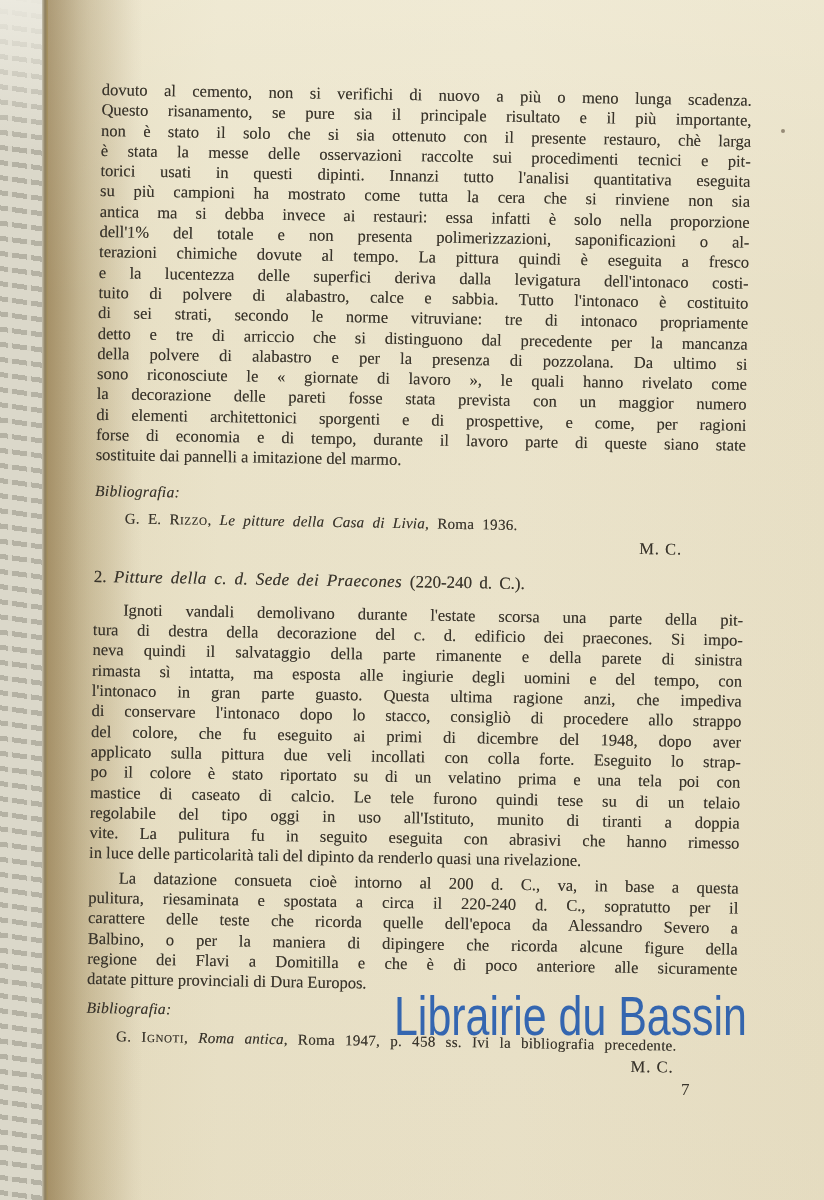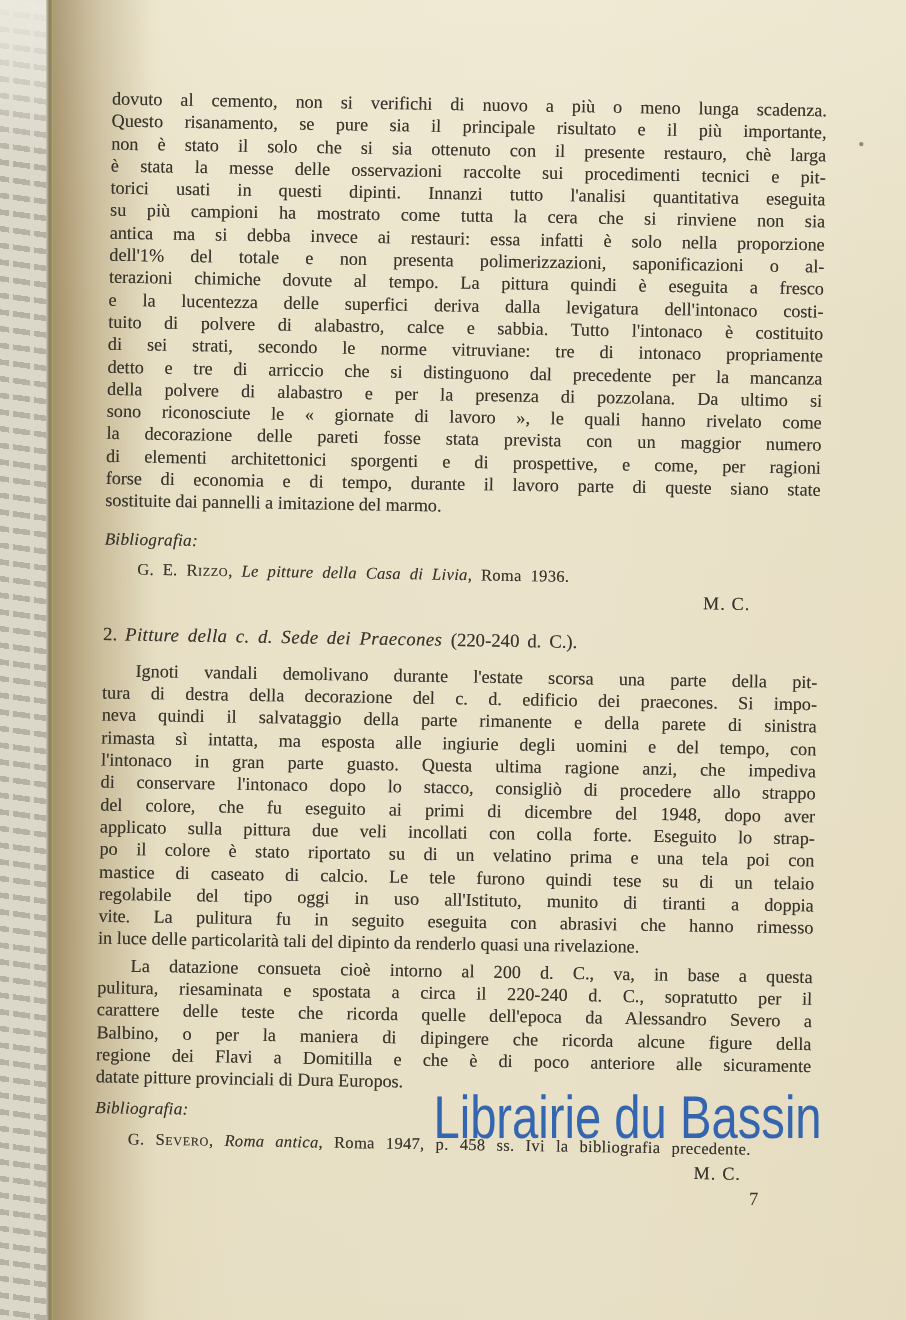--- a/index.html
+++ b/index.html
@@ -6,21 +6,21 @@
   body {
     width: 824px; height: 1200px;
     font-family: "Liberation Serif", serif;
     background: #e9e1c8;
     overflow: hidden;
   }
   .scan {
     position: relative;
     width: 824px; height: 1200px;
     overflow: hidden;
-    background: #86efac;
+    background: #ffffff;
   }
 
   
   .facing-page {
     position: absolute; left: 0; top: 0; width: 46px; height: 1200px;
     background-color: #dbd8ca;
     background-image:
       repeating-linear-gradient(to right, rgba(219,216,202,0) 0 8px, rgba(219,216,202,0.92) 8px 12px, rgba(219,216,202,0) 12px 19px),
       repeating-linear-gradient(8deg, rgba(219,216,202,0) 0 5px, rgba(118,115,101,0.38) 5px 10px, rgba(219,216,202,0) 10px 15px);
   }
@@ -181,21 +181,21 @@
           <div class="tline indent">La datazione consueta cioè intorno al 200 d. C., va, in base a questa</div>
           <div class="tline">pulitura, riesaminata e spostata a circa il 220-240 d. C., sopratutto per il</div>
           <div class="tline">carattere delle teste che ricorda quelle dell'epoca da Alessandro Severo a</div>
           <div class="tline">Balbino, o per la maniera di dipingere che ricorda alcune figure della</div>
           <div class="tline">regione dei Flavi a Domitilla e che è di poco anteriore alle sicuramente</div>
           <div class="tline last">datate pitture provinciali di Dura Europos.</div>
         </div>
 
       <div class="bib-label bib2-label">Bibliografia:</div>
 
-      <div class="bib-entry bib2-entry"><span class="part-roman">G. </span><span class="part-smallcaps">Severo</span><span class="part-roman">, </span><span class="part-italic">Roma antica</span><span class="part-roman">, Roma 1947, p. 458 ss. Ivi la bibliografia precedente.</span></div>
+      <div class="bib-entry bib2-entry"><span class="part-roman">G. </span><span class="part-smallcaps">Ignoti</span><span class="part-roman">, </span><span class="part-italic">Roma antica</span><span class="part-roman">, Roma 1947, p. 458 ss. Ivi la bibliografia precedente.</span></div>
 
       <div class="initials">M. C.</div>
     </div>
 
     <div class="speck"></div>
   </div>
 
   <div class="page-number">7</div>
 
   <div class="watermark">Librairie du Bassin</div>

